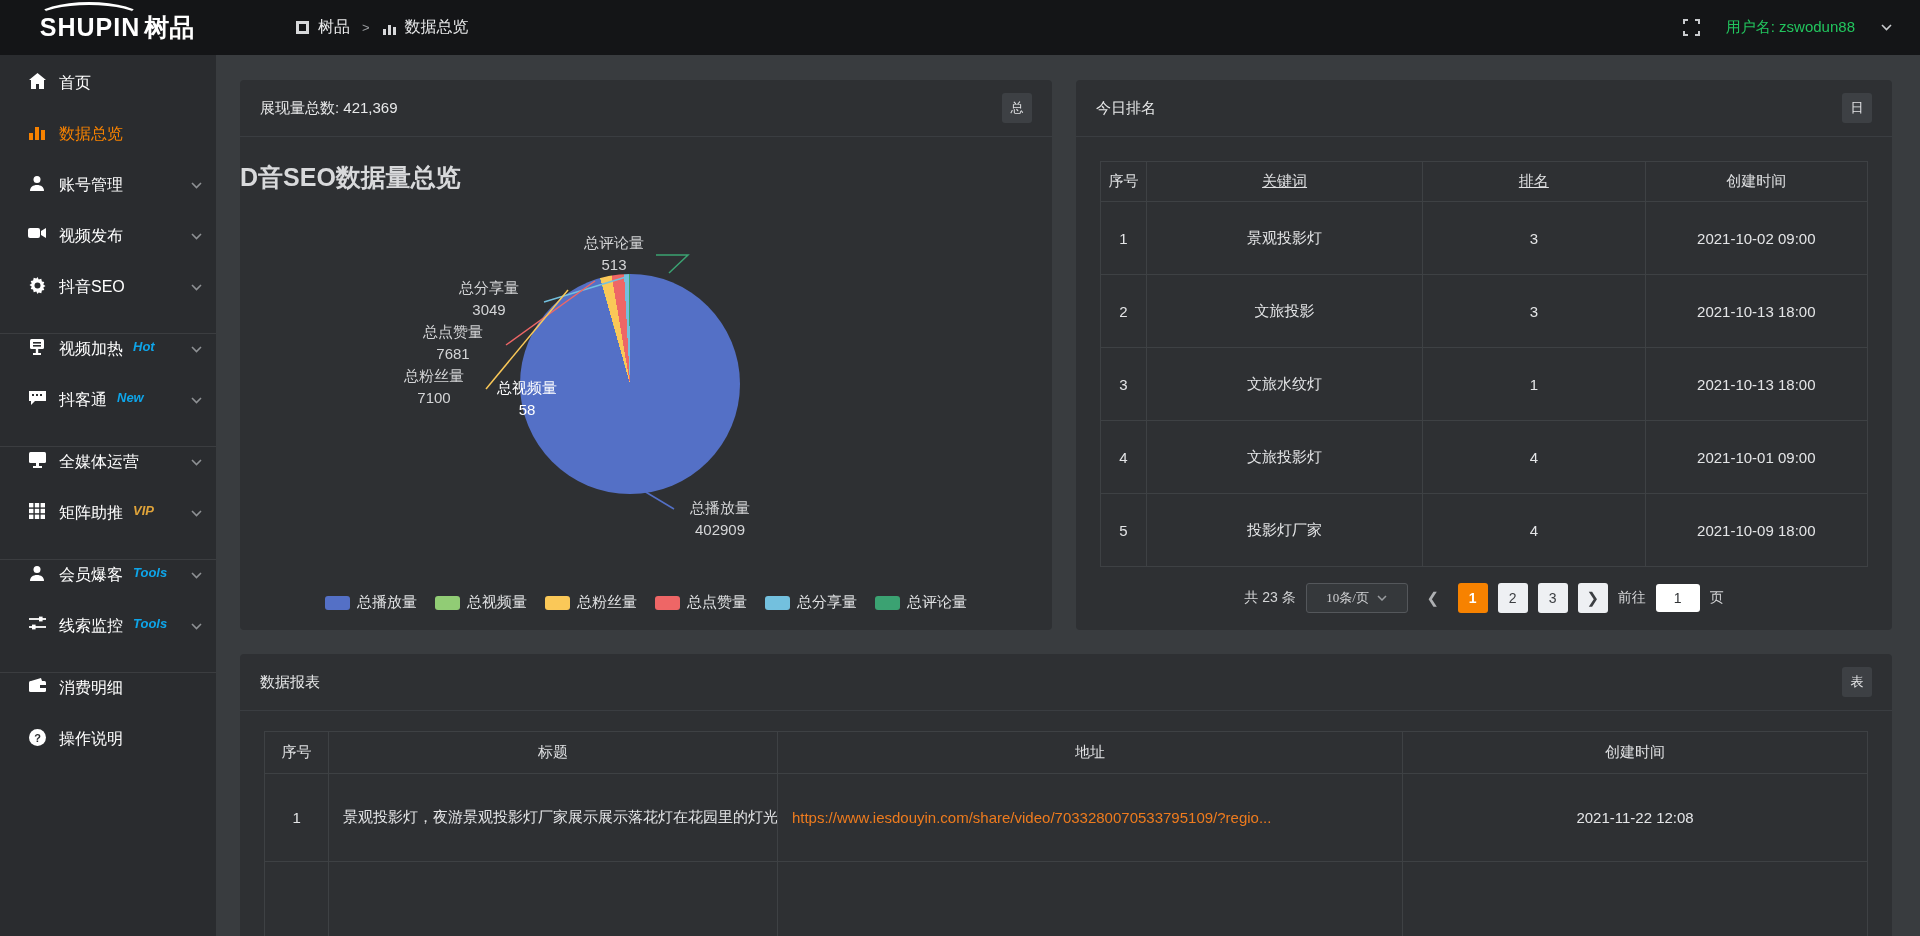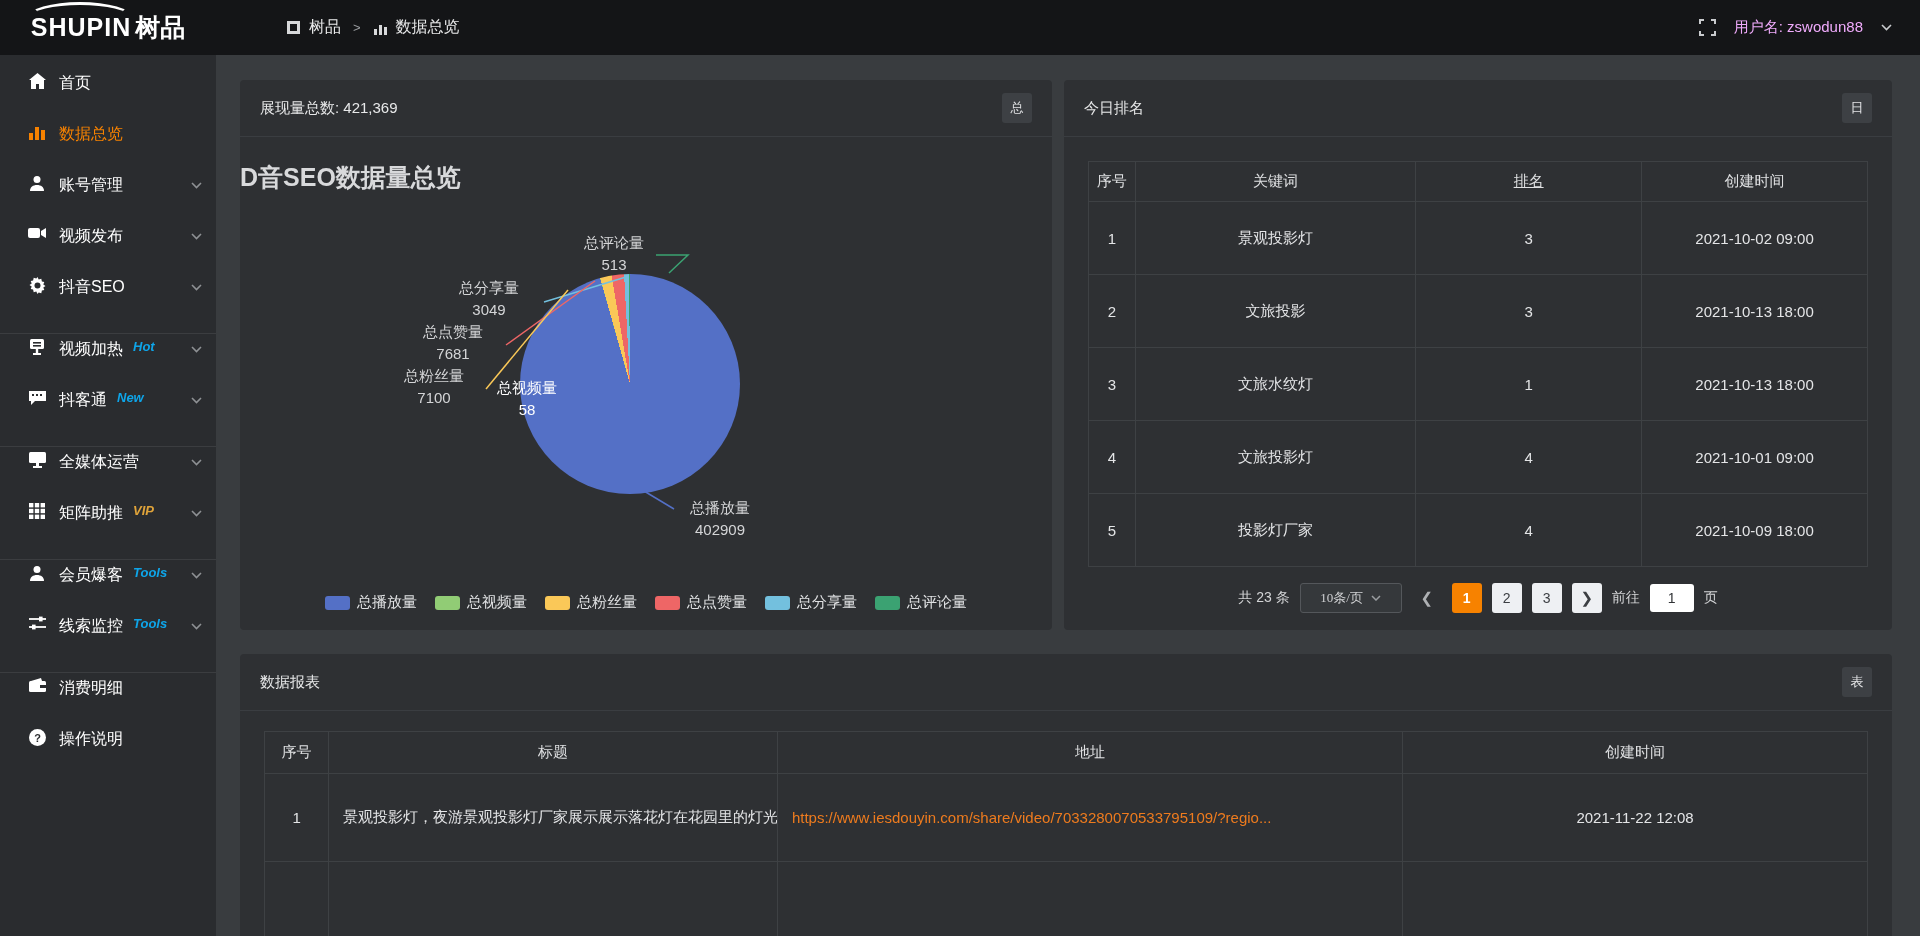--- a/index.html
+++ b/index.html
@@ -1,48 +1,48 @@
 <!DOCTYPE html>
 <html><head>
 <meta charset="utf-8">
 <style>
   * { margin:0; padding:0; box-sizing:border-box; }
   html,body { width:1920px; height:936px; overflow:hidden; }
   body { background:#393c3f; font-family:"Liberation Sans","DejaVu Sans",sans-serif; color:#e2e3e5; }
 
   
   .topbar { position:fixed; left:0; top:0; width:1920px; height:55px; background:#141517; display:flex; align-items:center; z-index:10; }
-  .logo { width:216px; height:55px; display:flex; align-items:center; justify-content:center; position:relative; }
+  .logo { width:216px; height:55px; display:flex; align-items:center; justify-content:center; position:relative;margin-left:9px; }
   .logo-arc { position:absolute; left:28px; top:2px; width:104px; height:30px; border:3px solid transparent; border-top:3px solid #ffffff; border-radius:50%; }
   .logo-en { color:#fff; font-size:25px; font-weight:700; letter-spacing:1px; }
   .logo-cn { color:#fff; font-size:25px; font-weight:900; margin-left:4px; }
   .crumbs { margin-left:70px; display:flex; align-items:center; gap:8px; font-size:16px; color:#e8e9ea; }
   .crumb-sep { color:#9a9da0; font-size:13px; margin:0 4px; }
-  .topbar-right { margin-left:auto; margin-right:28px; display:flex; align-items:center; gap:18px; font-size:15px; color:#f0abfc; }
+  .topbar-right { margin-left:auto; margin-right:28px; display:flex; align-items:center; gap:26px; font-size:15px; color:#22c55e; }
   .icon-svg { display:inline-block; vertical-align:middle; }
 
   
   .sidebar { position:fixed; left:0; top:55px; bottom:0; width:216px; background:#2a2c2f; padding-top:18px; z-index:9; }
   .side-item { height:51px; display:flex; align-items:flex-start; padding:0 14px 0 28px; cursor:pointer; color:#ffffff; }
   .side-item .s-icon { width:18px; margin-right:13px; display:flex; justify-content:center; }
   .side-item .s-label { font-size:16px; }
   .side-item.active { color:#f78200; }
   .side-item.active .s-label { color:#f78200; }
   .side-tag { font-size:13px; font-weight:700; font-style:italic; margin-left:10px; }
   .tag-red { color:#0ea5e9; } .tag-gold { color:#e0a43a; }
   .side-chev { margin-left:auto; }
   .side-div { height:1px; background:#3b3d40; margin:5px 0; }
 
   
   .main { margin-left:216px; padding:20px 28px 0 24px; }
   .tabs { display:flex; gap:10px; }
   .tab { height:34px; padding:0 15px; border:none; border-radius:3px; font-size:14px; background:#242629; color:#d2d3d5; cursor:pointer; font-family:inherit; }
   .tab.active { background:#f78200; color:#fff; font-weight:700; }
 
-  .row2 { display:flex; gap:12px; margin-top:26px; }
+  .row2 { display:flex; gap:24px; margin-top:26px; }
   .panel { background:#2e3033; border-radius:4px; }
   .panel-head { height:57px; padding:0 20px; display:flex; align-items:center; justify-content:space-between; border-bottom:1px solid #3a3d41; font-size:15px; color:#e8e9ea; }
   .mini-badge { width:30px; height:30px; background:#3d4044; color:#e3e4e6; display:flex; align-items:center; justify-content:center; font-size:13px; border-radius:3px; cursor:pointer; }
 
   
   .chart-panel { width:812px; height:550px; }
   .chart-body { position:relative; height:493px; }
   .chart-title { position:absolute; top:24px; left:0; width:100%; text-align:left; font-size:25px; font-weight:700; color:#d8d9db; }
   .pie { position:absolute; left:280px; top:137px; width:220px; height:220px; border-radius:50%;
     background:conic-gradient(#5470c6 0deg 344.23deg, #91cc75 344.23deg 344.28deg, #fac858 344.28deg 350.35deg,
@@ -55,21 +55,21 @@
   .sw { width:25px; height:14px; border-radius:3px; }
   .sw0{background:#5470c6}.sw1{background:#91cc75}.sw2{background:#fac858}.sw3{background:#ee6666}.sw4{background:#73c0de}.sw5{background:#3ba272}
 
   
   .rank-panel { flex:1; height:550px; }
   table { border-collapse:collapse; }
   .rank-table { width:calc(100% - 48px); margin:24px 24px 0 24px; }
   .rank-table th, .rank-table td { border:1px solid #3e4144; font-weight:400; }
   .rank-table th { height:40px; font-size:15px; color:#dfe0e2; }
   .rank-table td { height:73px; text-align:center; font-size:15px; color:#e4e5e7; }
-  .col-idx { width:6%; } .col-kw { width:36%; } .col-rank { width:29%;text-decoration:underline; } .col-date { width:29%; }
+  .col-idx { width:6%; } .col-kw { width:36%;text-decoration:underline; } .col-rank { width:29%;text-decoration:underline; } .col-date { width:29%; }
 
   .pager { display:flex; align-items:center; justify-content:center; gap:10px; margin-top:16px; font-size:14px; color:#d4d5d7; }
   .page-size { width:102px; height:30px; background:#35383b; border:1px solid #54575b; border-radius:3px; display:flex; align-items:center; justify-content:center; gap:8px; cursor:pointer; font-size:13px; color:#cfd0d2;font-family:Liberation Serif, serif; }
   .pg-btn { min-width:30px; height:30px; border:none; border-radius:3px; font-size:14px; cursor:pointer; font-family:inherit; display:flex; align-items:center; justify-content:center; }
   .pg-prev { background:transparent; color:#aeb0b3; font-size:15px; }
   .pg-num { background:#eef0f3; color:#3c3f43; }
   .pg-num.active { background:#f78200; color:#fff; font-weight:700; }
   .pg-next { background:#eef0f3; color:#3c3f43; font-size:15px; }
   .goto-input { width:44px; height:28px; border:none; border-radius:3px; background:#ffffff; color:#303336; text-align:center; font-size:14px; font-family:inherit; }
 

